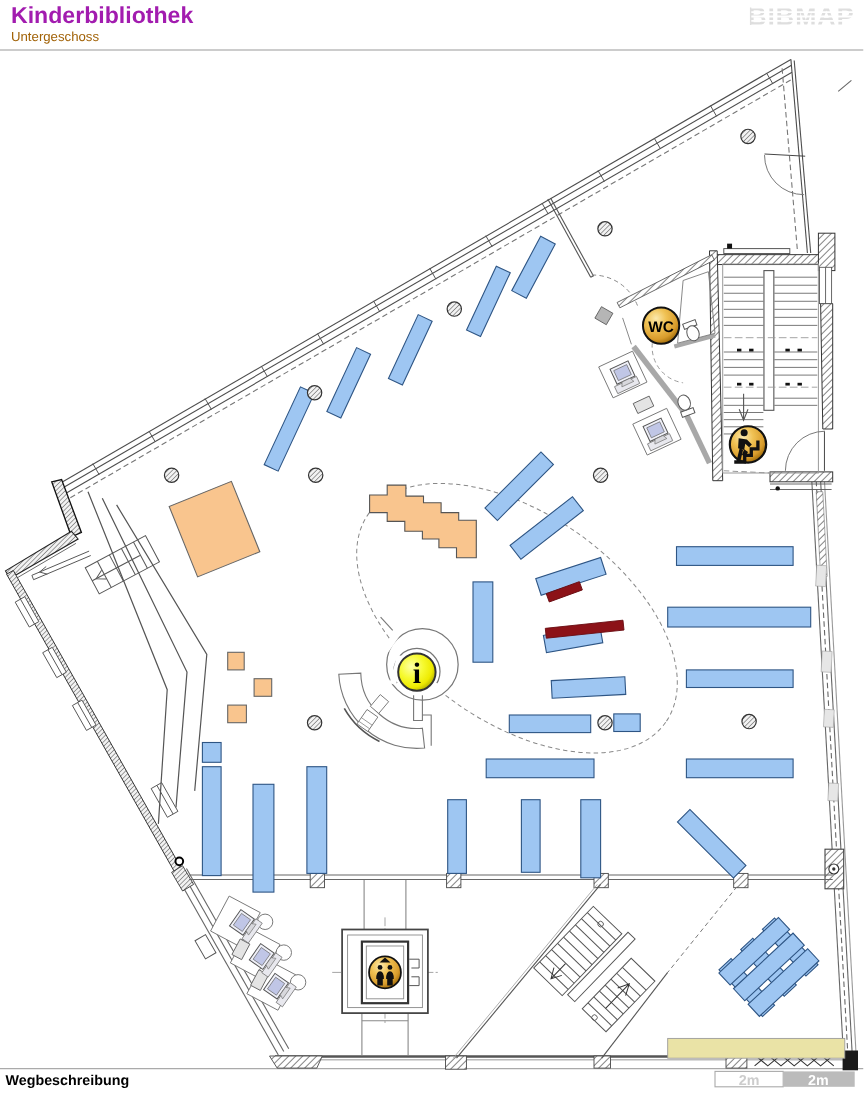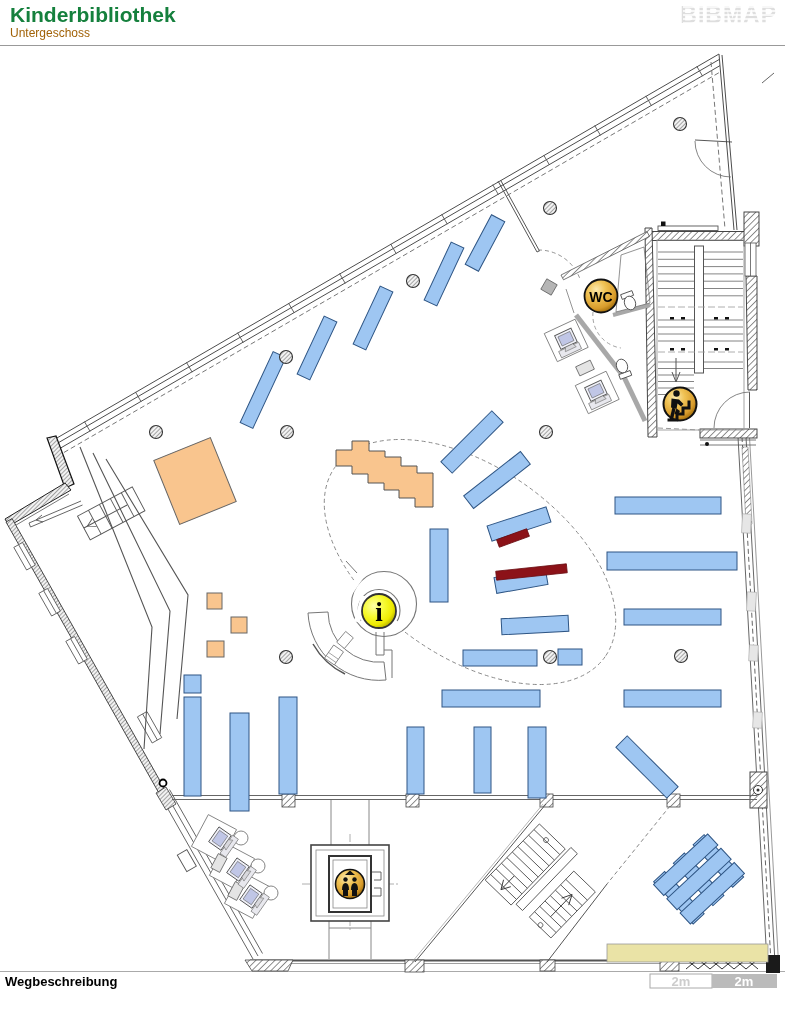--- a/index.html
+++ b/index.html
@@ -1,17 +1,17 @@
 <!DOCTYPE html>
 <html><head>
 <meta charset="utf-8">
 <style>
 html,body{margin:0;padding:0;background:#fff;width:785px;height:1011px;overflow:hidden;}
 body{font-family:"Liberation Sans", sans-serif;}
-#hdr1{position:absolute;left:10px;top:3px;font-size:21px;font-weight:bold;color:#15803d;}
+#hdr1{position:absolute;left:10px;top:3px;font-size:21px;font-weight:bold;color:#a21caf;}
 #hdr2{position:absolute;left:10px;top:26px;font-size:12px;color:#a16207;}
 #logo{position:absolute;right:8px;top:2px;font-size:23px;font-weight:bold;color:#dedede;letter-spacing:1px;}
 #ftr{position:absolute;left:5px;top:974px;font-size:13px;font-weight:bold;color:#000000;}
 svg{position:absolute;left:0;top:0;}
 </style>
 </head>
 <body>
 
 <div id="hdr1">Kinderbibliothek</div>
 

